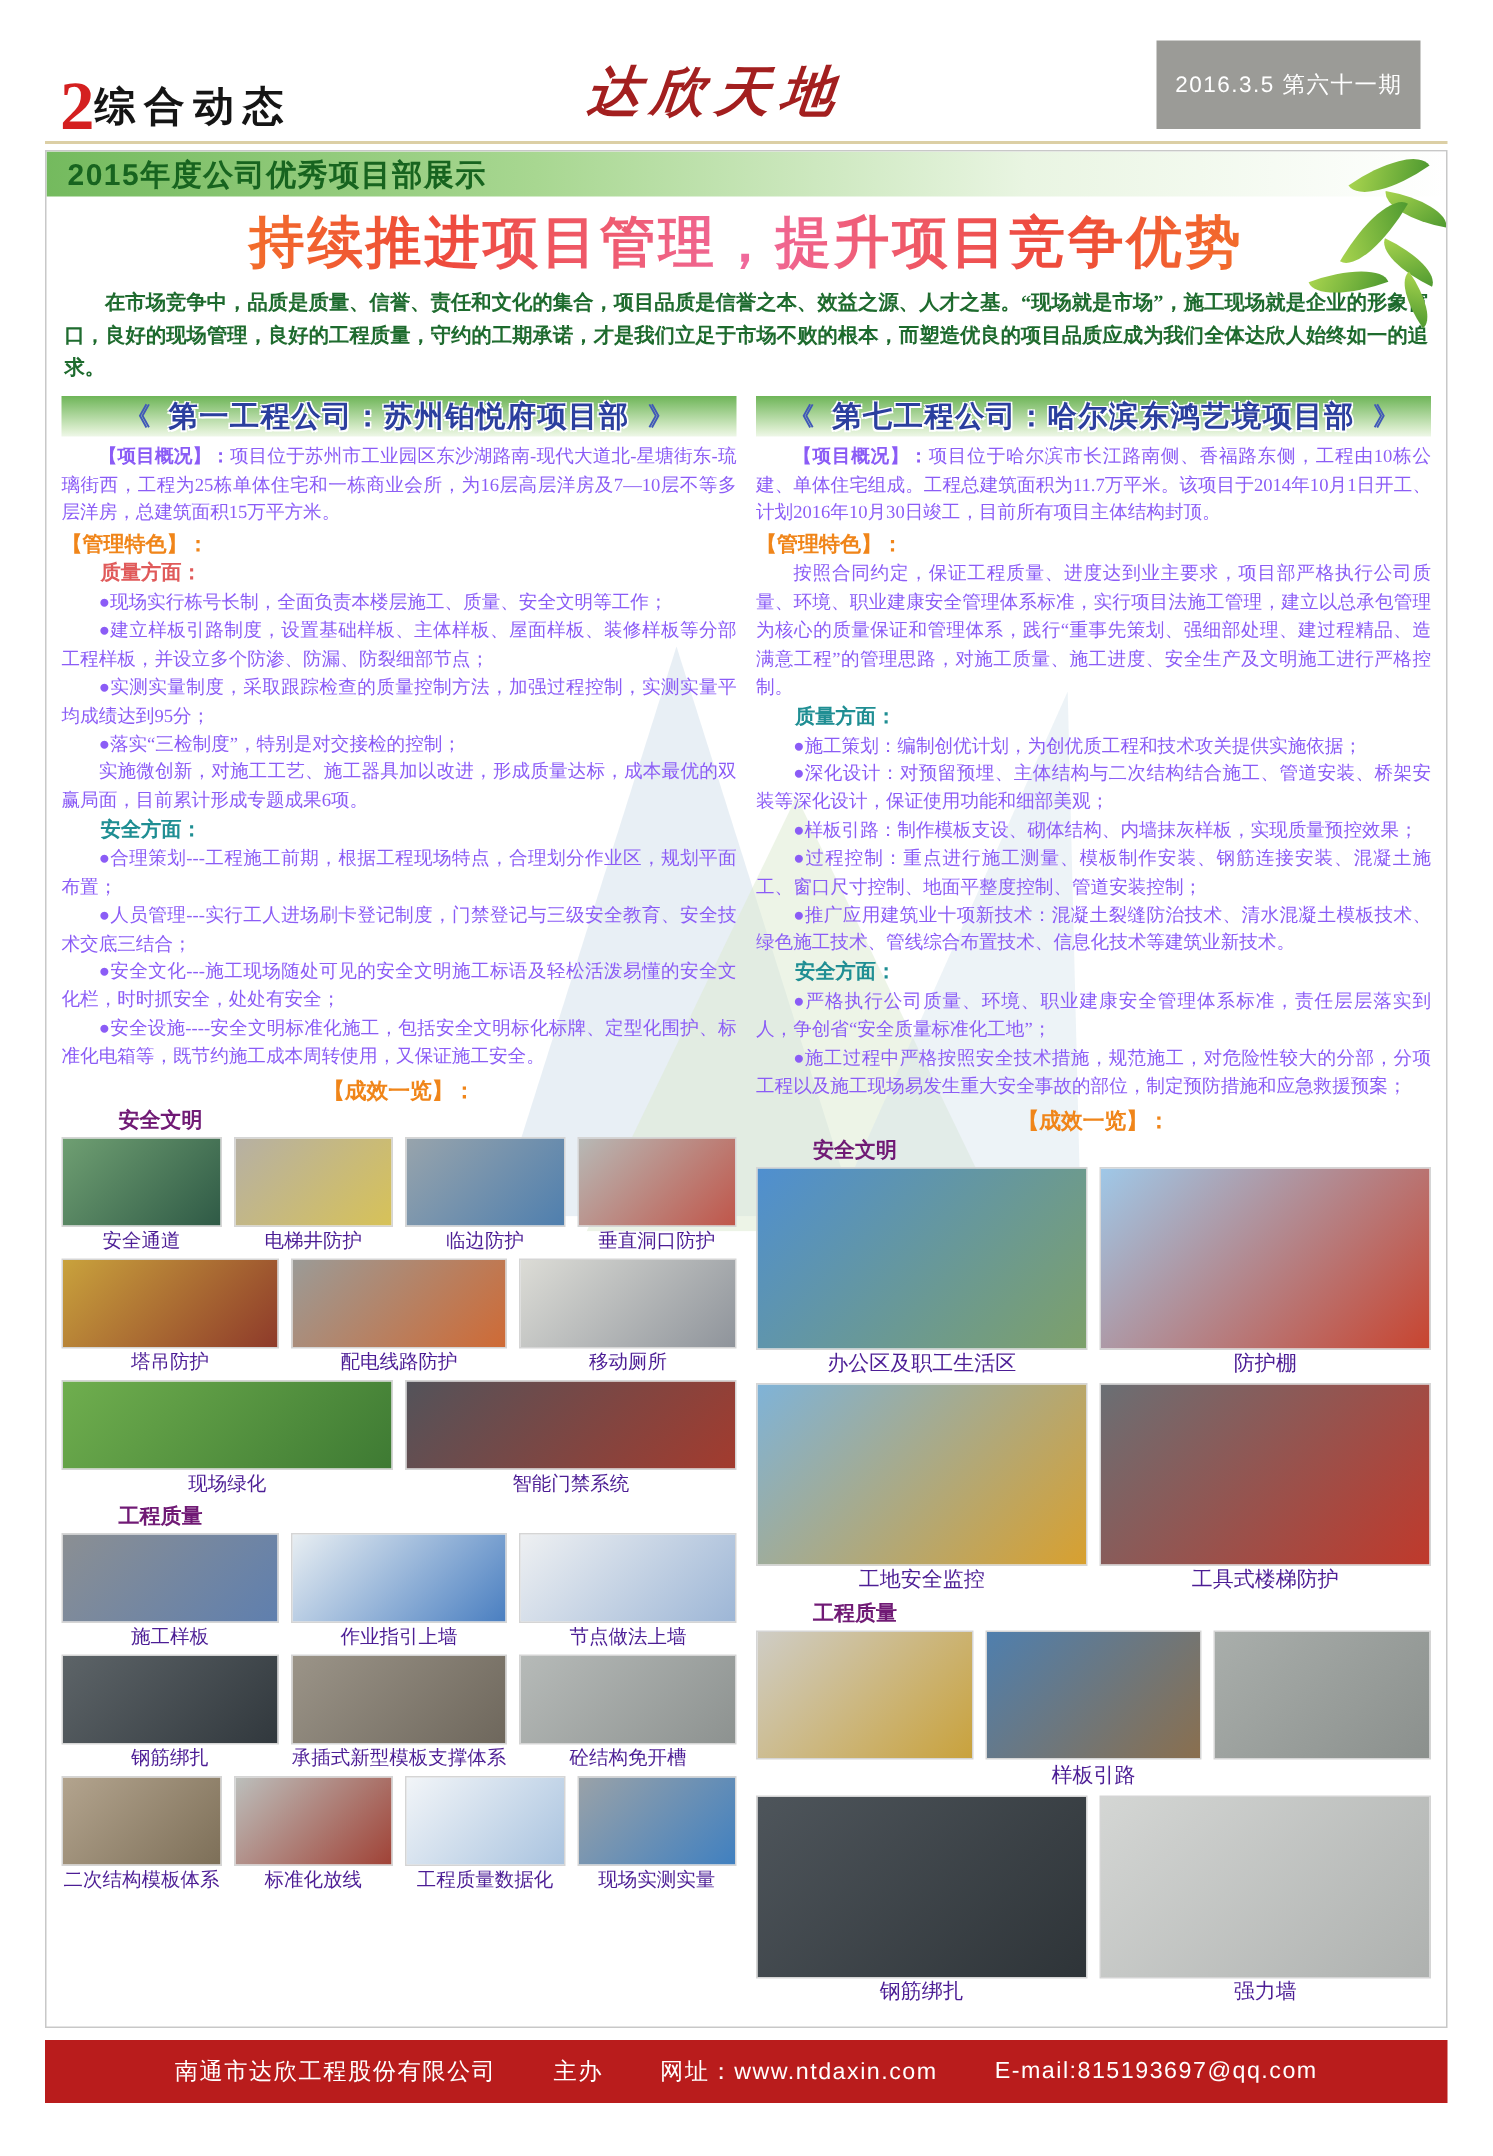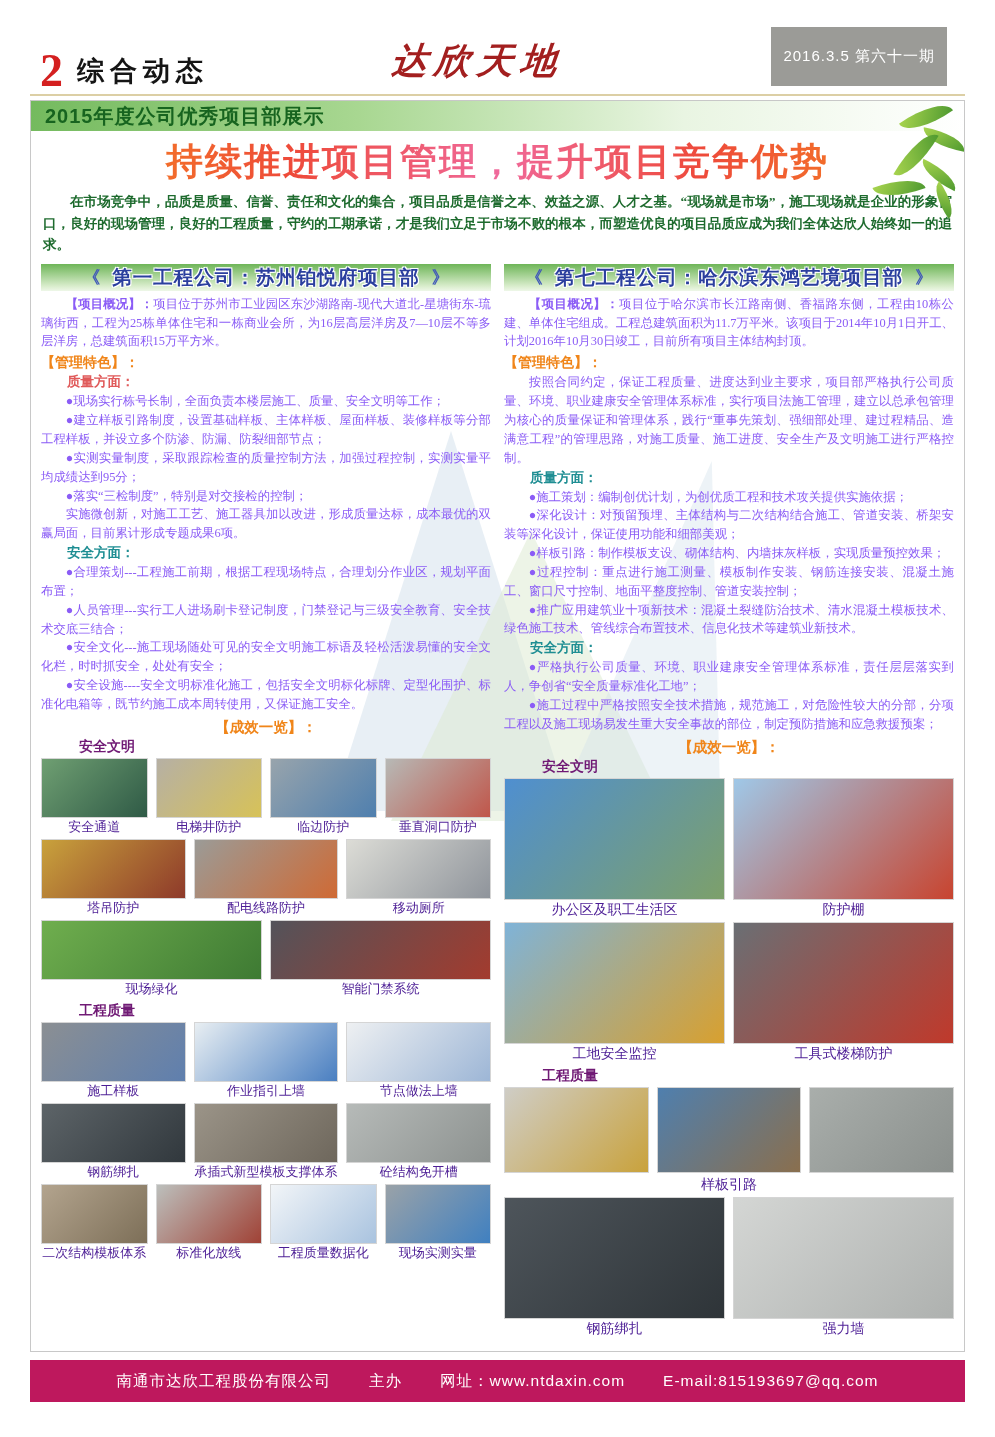--- a/index.html
+++ b/index.html
@@ -5,21 +5,21 @@
   html,body{margin:0;padding:0;}
   body{width:995px;height:1437px;background:#fff;overflow:hidden;
        font-family:"Liberation Serif","DejaVu Serif",serif;}
   .page{position:relative;width:995px;height:1437px;background:#fff;}
 
   
   .hdr{position:absolute;left:30px;right:30px;top:48px;height:46px;
        border-bottom:2px solid #dccfa5;}
   .hdr-left{position:absolute;left:10px;bottom:4px;display:flex;align-items:flex-end;}
   .pagenum{color:#d42020;font-size:46px;font-weight:bold;line-height:.85;}
-  .section-t{font-size:27px;font-weight:bold;color:#151515;letter-spacing:6px;margin-left:14px;padding-bottom:1px;}
+  .section-t{font-size:27px;font-weight:bold;color:#151515;letter-spacing:6px;margin-left:0;padding-bottom:1px;}
   .masthead{position:absolute;left:50%;transform:translateX(-62%) skewX(-6deg);bottom:8px;
        color:#a31f1f;font-size:36px;font-weight:bold;font-style:italic;letter-spacing:7px;}
   .issue{position:absolute;right:18px;bottom:8px;background:#9b9b97;color:#fff;
        font-family:"Liberation Sans",sans-serif;font-size:15px;padding:20px 12px;letter-spacing:1px;}
 
   
   .box{position:absolute;left:30px;top:100px;width:933px;height:1250px;
        border:1px solid #c8c8c8;background:#fff;overflow:hidden;}
 
   .banner{height:30px;background:linear-gradient(90deg,#74ba5e 0%,#a8d791 35%,#e9f5e2 70%,#ffffff 100%);
@@ -78,21 +78,21 @@
        clip-path:polygon(50% 0,100% 100%,0 100%);opacity:.45;}
   #wm2{left:360px;top:430px;width:280px;height:290px;background:#dcead0;
        clip-path:polygon(50% 0,100% 100%,0 100%);opacity:.5;}
   #wm3{left:545px;top:360px;width:170px;height:360px;background:#d3e1eb;
        clip-path:polygon(65% 0,100% 100%,0 100%);opacity:.4;transform:skewX(-8deg);}
   .leaves{position:absolute;right:4px;top:0;width:130px;height:120px;z-index:2;pointer-events:none;}
   .leaf{position:absolute;background:linear-gradient(135deg,#a8d44e,#4f9a30);
        border-radius:0 100% 0 100%;}
 
   
-  .footer{position:absolute;left:30px;top:1360px;width:935px;height:42px;background:#be185d;
+  .footer{position:absolute;left:30px;top:1360px;width:935px;height:42px;background:#b91c1c;
        color:#fff;font-family:"Liberation Sans",sans-serif;font-size:15.5px;
        display:flex;align-items:center;justify-content:center;}
   .footer span{margin:0 19px;letter-spacing:1px;}
 </style>
 </head>
 <body>
 
 <div class="page">
 
   <div class="hdr">

